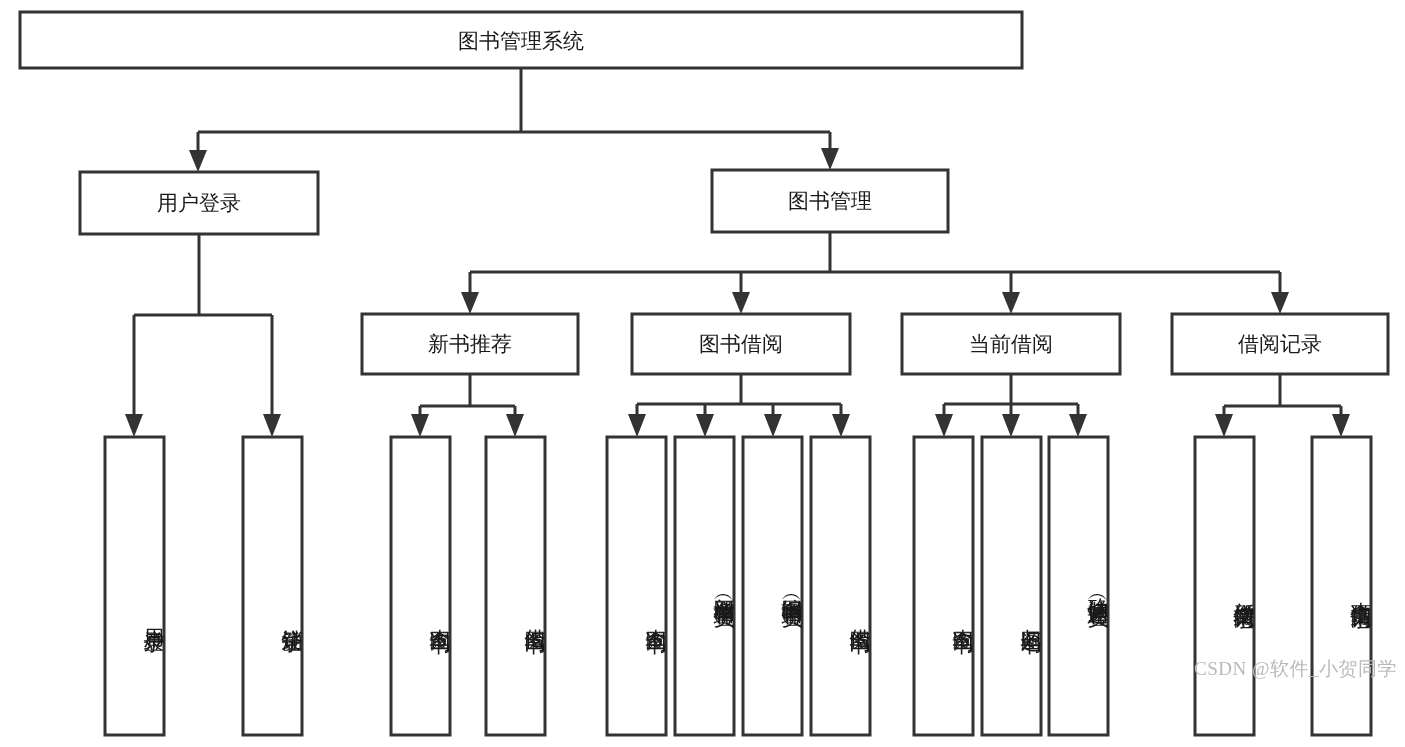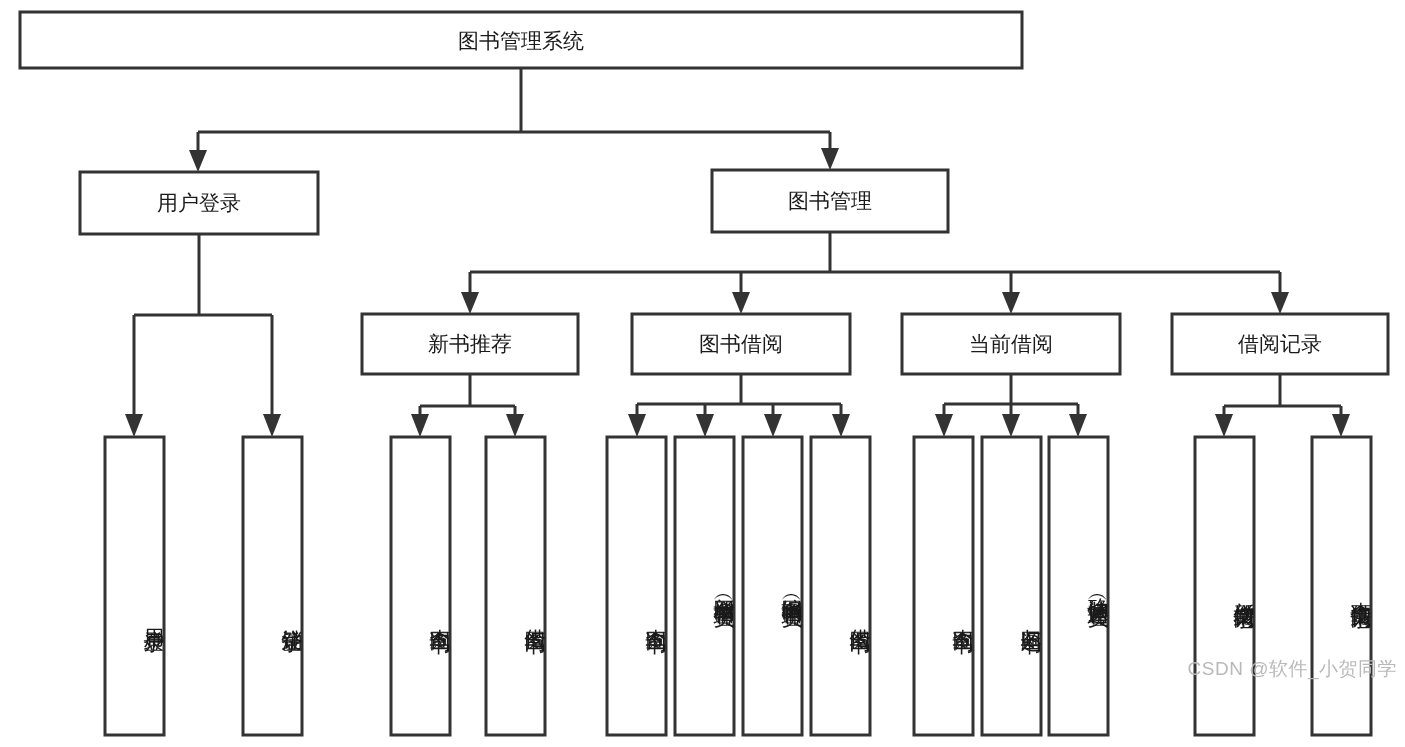--- a/index.html
+++ b/index.html
@@ -60,21 +60,21 @@
     line-height: 1;
     letter-spacing: 1.5px;
     color: #1a1a1a;
     white-space: nowrap;
     pointer-events: none;
   }
   .watermark {
     position: absolute;
     right: 8px;
     bottom: 6px;
-    font-family: Liberation Sans, sans-serif;
+    font-family: Liberation Serif, serif;
     font-size: 19px;
     color: #b9b9b9;
     letter-spacing: 0.5px;
     white-space: nowrap;
   }
 </style>
 </head>
 <body>
 
 <div id="diagram-root">

